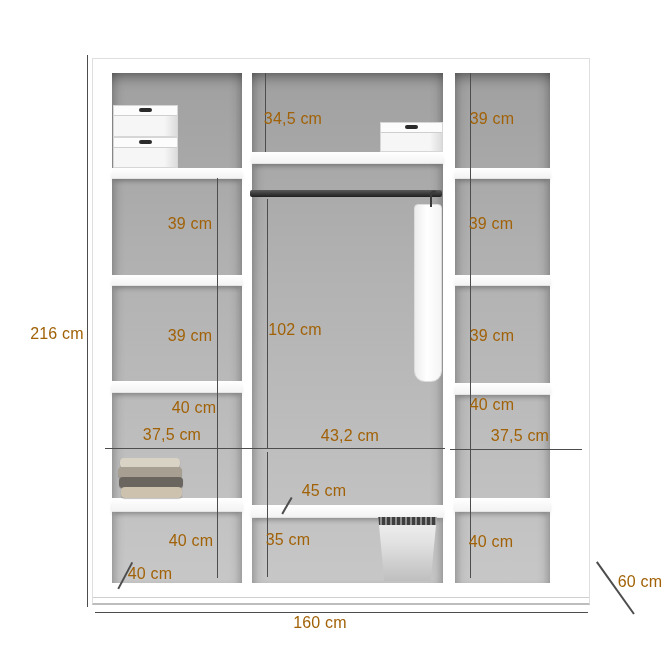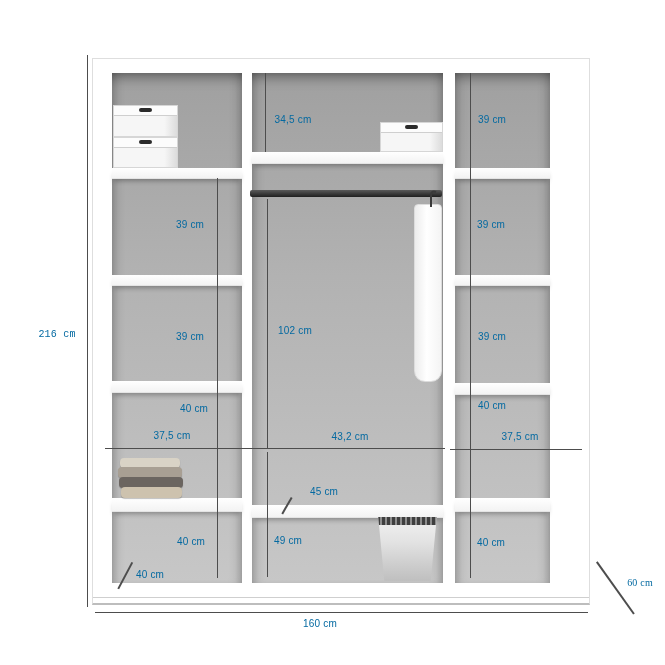--- a/index.html
+++ b/index.html
@@ -30,21 +30,21 @@
   .plinth-line{position:absolute;background:#cfcfcf;}
 
   
   .vline,.hline{position:absolute;background:#4d4d4d;}
   .vline{width:1px;}
   .hline{height:1px;}
   .diag{position:absolute;height:1.5px;background:#4d4d4d;transform-origin:0 50%;}
 
   
   .dim{position:absolute;transform:translate(-50%,-50%);
-       font-size:10px;color:#0369a1;white-space:nowrap;letter-spacing:.2px;}
+       font-size:16px;color:#a16207;white-space:nowrap;letter-spacing:.2px;}
 
   
   .rod{position:absolute;left:250px;top:190px;width:192px;height:7px;
        background:linear-gradient(180deg,#5a5a5a,#1f1f1f);border-radius:2px;}
 
   
   .box{position:absolute;background:linear-gradient(90deg,#f6f6f6 0%,#f6f6f6 80%,#dcdcdc 100%);
        border:1px solid #d6d6d6;box-sizing:border-box;}
   .box .lid{position:absolute;left:0;top:0;width:100%;height:9px;
             background:#fcfcfc;border-bottom:1px solid #cfcfcf;}
@@ -145,27 +145,27 @@
   <span class="dim" style="left:190px;top:224px;">39 cm</span>
   <span class="dim" style="left:190px;top:336px;">39 cm</span>
   <span class="dim" style="left:194px;top:408px;">40 cm</span>
   <span class="dim" style="left:172px;top:435px;">37,5 cm</span>
   <span class="dim" style="left:191px;top:541px;">40 cm</span>
 
   <span class="dim" style="left:293px;top:119px;">34,5 cm</span>
   <span class="dim" style="left:295px;top:330px;">102 cm</span>
   <span class="dim" style="left:350px;top:436px;">43,2 cm</span>
   <span class="dim" style="left:324px;top:491px;">45 cm</span>
-  <span class="dim" style="left:288px;top:540px;">49 cm</span>
+  <span class="dim" style="left:288px;top:540px;">35 cm</span>
 
   <span class="dim" style="left:492px;top:119px;">39 cm</span>
   <span class="dim" style="left:491px;top:224px;">39 cm</span>
   <span class="dim" style="left:492px;top:336px;">39 cm</span>
   <span class="dim" style="left:492px;top:405px;">40 cm</span>
   <span class="dim" style="left:520px;top:436px;">37,5 cm</span>
   <span class="dim" style="left:491px;top:542px;">40 cm</span>
 
-  <span class="dim" style="left:57px;top:334px;font-family:Liberation Mono, monospace;">216 cm</span>
+  <span class="dim" style="left:57px;top:334px;">216 cm</span>
   <span class="dim" style="left:320px;top:623px;text-align:center;">160 cm</span>
   <span class="dim" style="left:150px;top:574px;">40 cm</span>
-  <span class="dim" style="left:640px;top:582px;font-family:Liberation Serif, serif;">60 cm</span>
+  <span class="dim" style="left:640px;top:582px;">60 cm</span>
 
 </div>
 
 </body></html>

